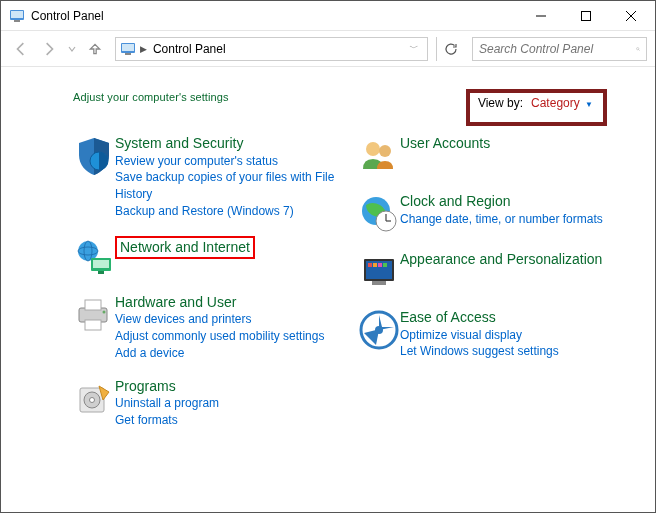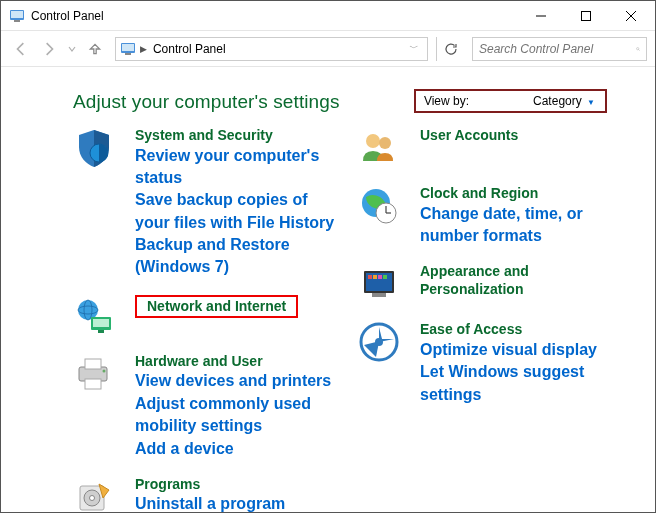--- a/index.html
+++ b/index.html
@@ -57,40 +57,40 @@
     border: 1px solid #ccc;
     display:flex;
     align-items:center;
     padding: 0 6px;
   }
   .search input {
     border:none; outline:none; font-size:12px; font-style:italic; flex:1; color:#15803d;
   }
   .search-icon { width:14px; height:14px; color:#666; }
   .content { padding: 24px 30px 10px 72px; position: relative; }
-  .heading { font-size: 19px; color: #0a6a2f; margin-bottom: 14px; letter-spacing:0.1px; }
+  .heading { font-size: 11px; color: #0a6a2f; margin-bottom: 32px; letter-spacing:0.1px; }
   .viewby {
     position:absolute; top: 22px; right: 48px;
-    border: 2px solid #7f1d1d;
-    padding: 3px 10px 3px 8px;
+    border: 4px solid #7f1d1d;
+    padding: 3px 10px 12px 8px;
     font-size: 12px;
-    display:flex; align-items:center; gap:20px;
+    display:flex; align-items:center; gap:8px;
   }
   .viewby .label { color:#000; }
-  .viewby .value { color:#000000;margin-left:44px; }
+  .viewby .value { color:#b91c1c; }
   .viewby .caret { color:#0066cc; font-size:8px; margin-left:2px; }
   .columns { display:flex; gap: 18px; margin-top: 14px; }
   .col { flex: 1; display:flex; flex-direction:column; gap: 16px; }
-  .cat { display:flex; gap:20px;font-weight:bold; }
+  .cat { display:flex; gap:0; }
   .cat-icon { width:42px; height:42px; flex-shrink:0; display:flex; align-items:flex-start; justify-content:center; }
   .cat-icon svg { width:42px; height:42px; }
   .cat-body { padding-top: 0; }
   .cat-title { color:#0a6a2f; font-size:14px; line-height:1.25; }
-  .cat-link { display:block; color:#0066cc; font-size:16px; line-height:1.4; }
-  .redbox { border:2px solid #e00; padding:1px 10px; display:inline-block; margin-bottom:14px; }
+  .cat-link { display:block; color:#0066cc; font-size:12px; line-height:1.4; }
+  .redbox { border:2px solid #e00; padding:1px 3px; display:inline-block; margin-bottom:14px; }
   .mini-shield { width:14px; height:14px; vertical-align:-3px; margin-right:2px; }
   a.cat-title, a.cat-link { text-decoration:none; cursor:pointer; }
 </style>
 </head>
 <body>
 
 <div class="titlebar">
   <svg class="titlebar-icon" viewBox="0 0 16 16">
     <rect x="1" y="2" width="14" height="10" rx="1" fill="#4a90d9"></rect>
     <rect x="2" y="3" width="12" height="7" fill="#cfe6f7"></rect>

